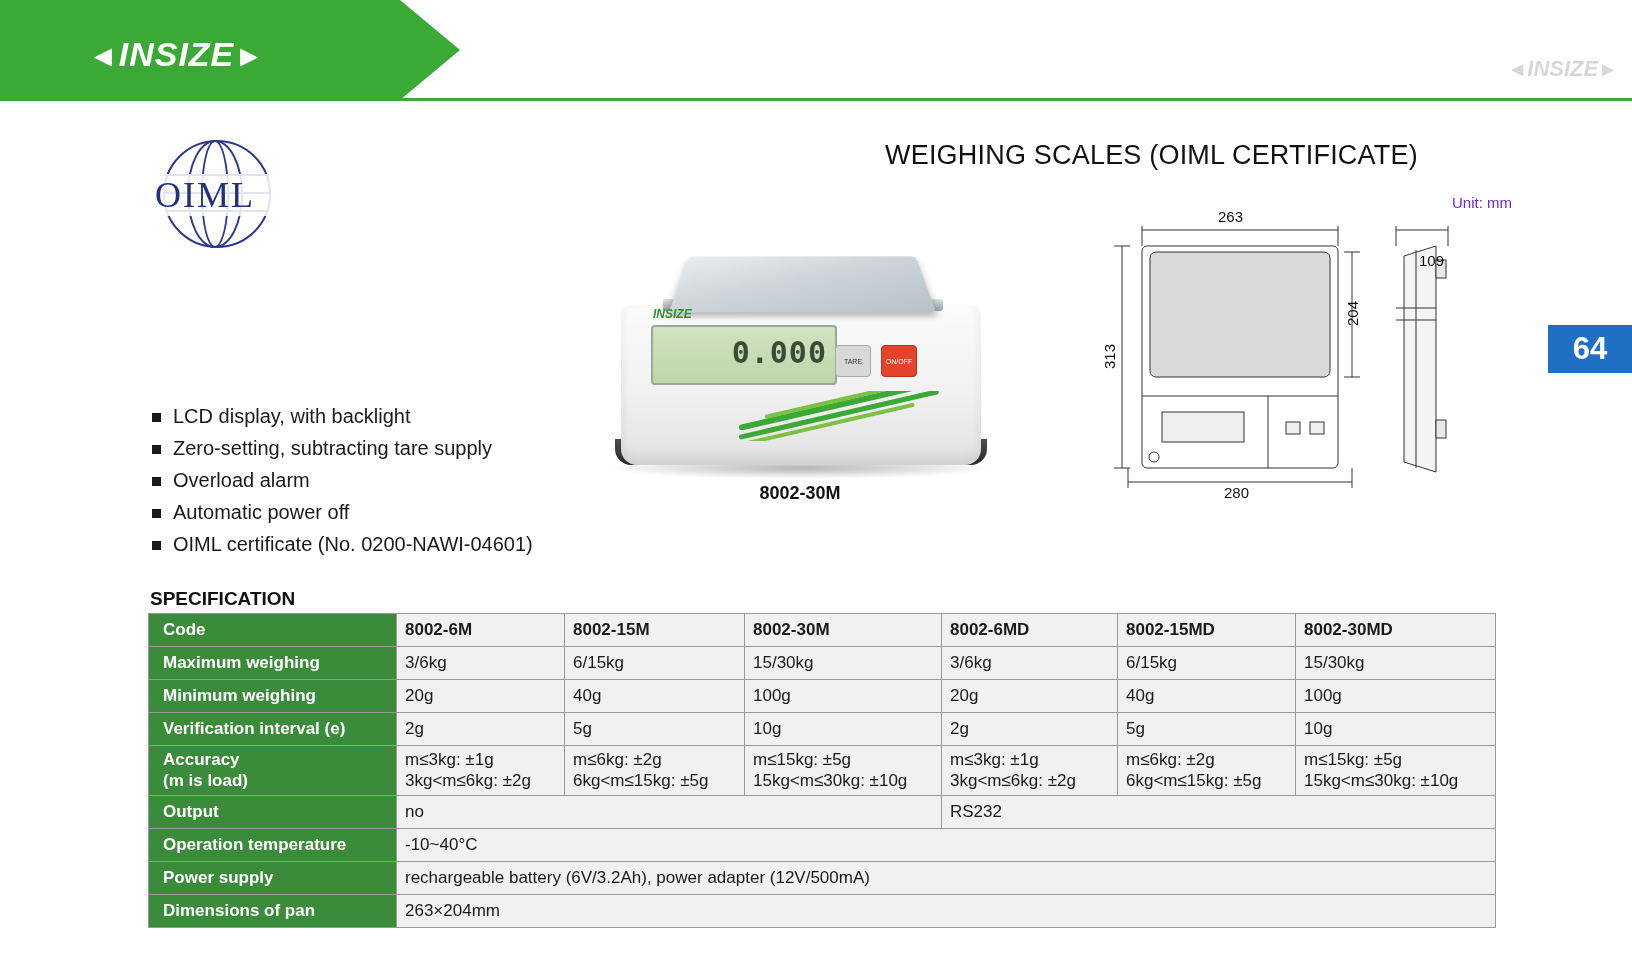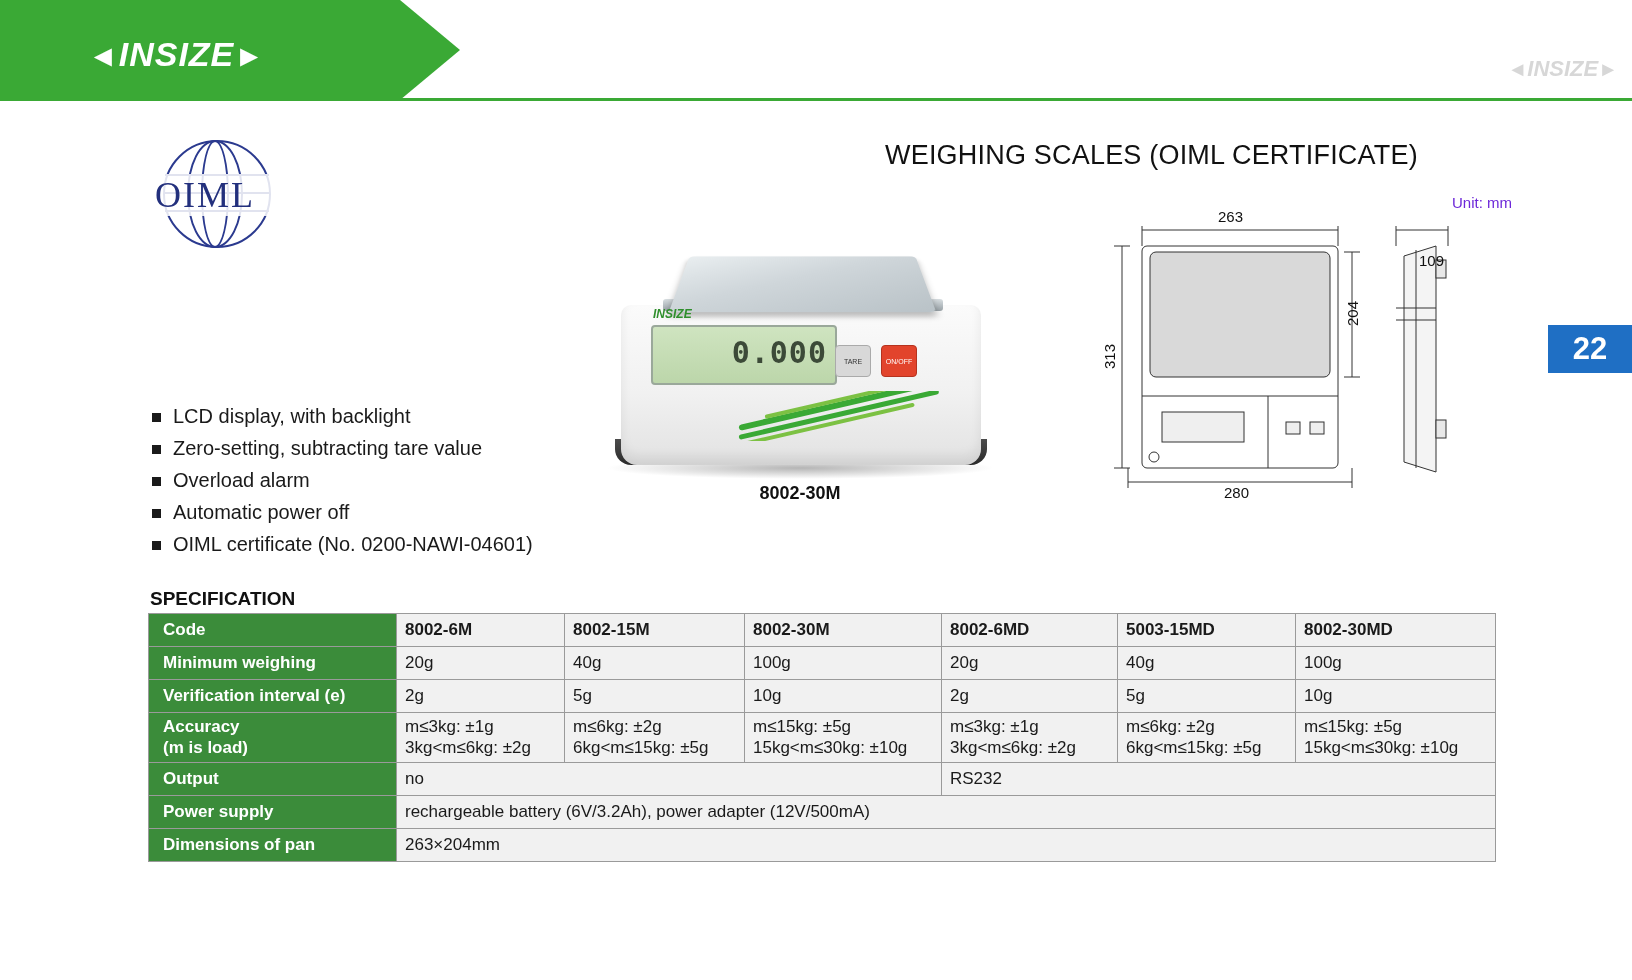--- a/index.html
+++ b/index.html
@@ -232,21 +232,21 @@
   <div class="logo-white">
     <span class="arrow">◄</span><span>INSIZE</span><span class="arrow">►</span>
   </div>
   <div class="logo-grey">
     <span class="arrow">◄</span><span>INSIZE</span><span class="arrow">►</span>
   </div>
   <div class="header-rule"></div>
 </div>
 
 <div class="page-tab">
-  <span>22</span>
+  <span>64</span>
 </div>
 
 <div class="main-title">WEIGHING SCALES (OIML CERTIFICATE)</div>
 
 <div class="oiml-logo">
   <div class="globe"></div>
   <div class="mer"></div>
   <div class="mer2"></div>
   <div class="par p1"></div>
   <div class="par p3"></div>
@@ -254,21 +254,21 @@
   <div class="txt">OIML</div>
 </div>
 
 <div class="features">
   <div class="feature">
     <span class="bullet"></span>
     <span>LCD display, with backlight</span>
   </div>
   <div class="feature">
     <span class="bullet"></span>
-    <span>Zero-setting, subtracting tare value</span>
+    <span>Zero-setting, subtracting tare supply</span>
   </div>
   <div class="feature">
     <span class="bullet"></span>
     <span>Overload alarm</span>
   </div>
   <div class="feature">
     <span class="bullet"></span>
     <span>Automatic power off</span>
   </div>
   <div class="feature">
@@ -367,22 +367,31 @@
     <col style="width:178px">
     <col style="width:200px">
   </colgroup>
   <tbody>
     <tr>
       <td class="rowhead">Code</td>
       <td style="font-weight:bold">8002-6M</td>
       <td style="font-weight:bold">8002-15M</td>
       <td style="font-weight:bold">8002-30M</td>
       <td style="font-weight:bold">8002-6MD</td>
-      <td style="font-weight:bold">5003-15MD</td>
+      <td style="font-weight:bold">8002-15MD</td>
       <td style="font-weight:bold">8002-30MD</td>
+    </tr>
+    <tr>
+      <td class="rowhead">Maximum weighing</td>
+      <td>3/6kg</td>
+      <td>6/15kg</td>
+      <td>15/30kg</td>
+      <td>3/6kg</td>
+      <td>6/15kg</td>
+      <td>15/30kg</td>
     </tr>
     <tr>
       <td class="rowhead">Minimum weighing</td>
       <td>20g</td>
       <td>40g</td>
       <td>100g</td>
       <td>20g</td>
       <td>40g</td>
       <td>100g</td>
     </tr>
@@ -424,20 +433,24 @@
         <div>m≤15kg: ±5g</div>
         <div>15kg&lt;m≤30kg: ±10g</div>
       </td>
     </tr>
     <tr>
       <td class="rowhead">Output</td>
       <td colspan="3">no</td>
       <td colspan="3">RS232</td>
     </tr>
     <tr>
+      <td class="rowhead">Operation temperature</td>
+      <td colspan="6">-10~40°C</td>
+    </tr>
+    <tr>
       <td class="rowhead">Power supply</td>
       <td colspan="6">rechargeable battery (6V/3.2Ah), power adapter (12V/500mA)</td>
     </tr>
     <tr>
       <td class="rowhead">Dimensions of pan</td>
       <td colspan="6">263×204mm</td>
     </tr>
   </tbody>
 </table>
 

